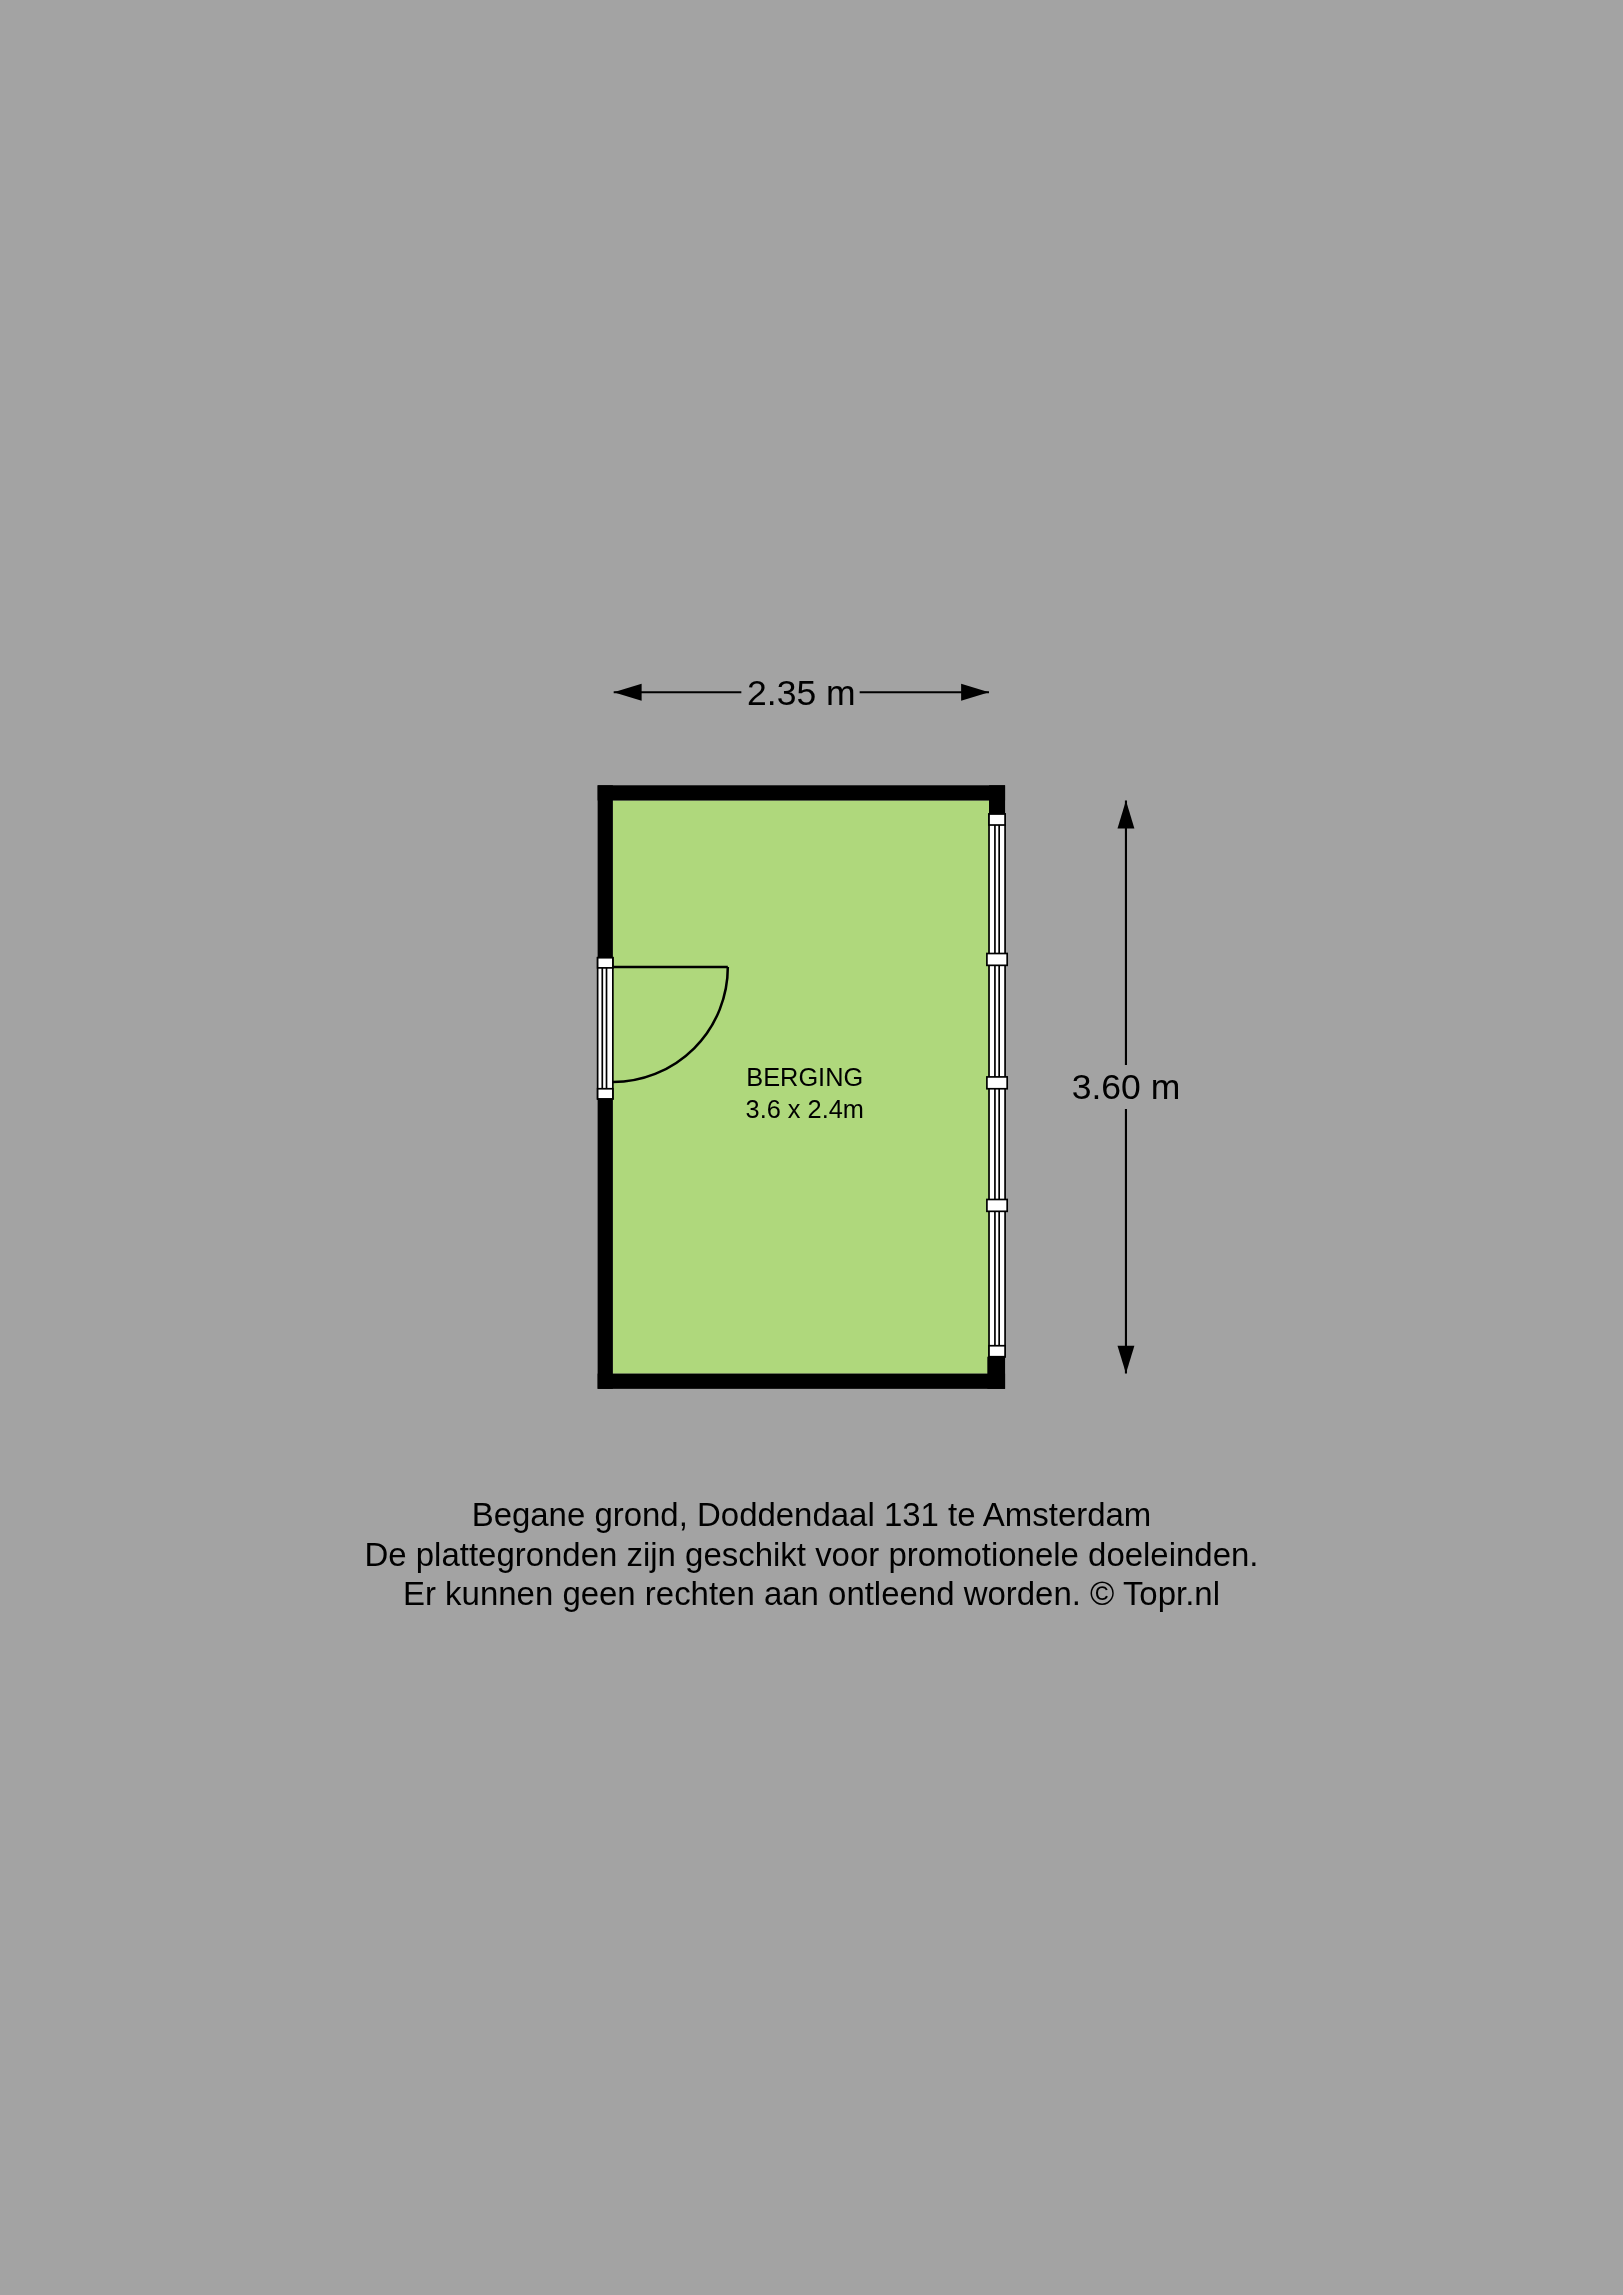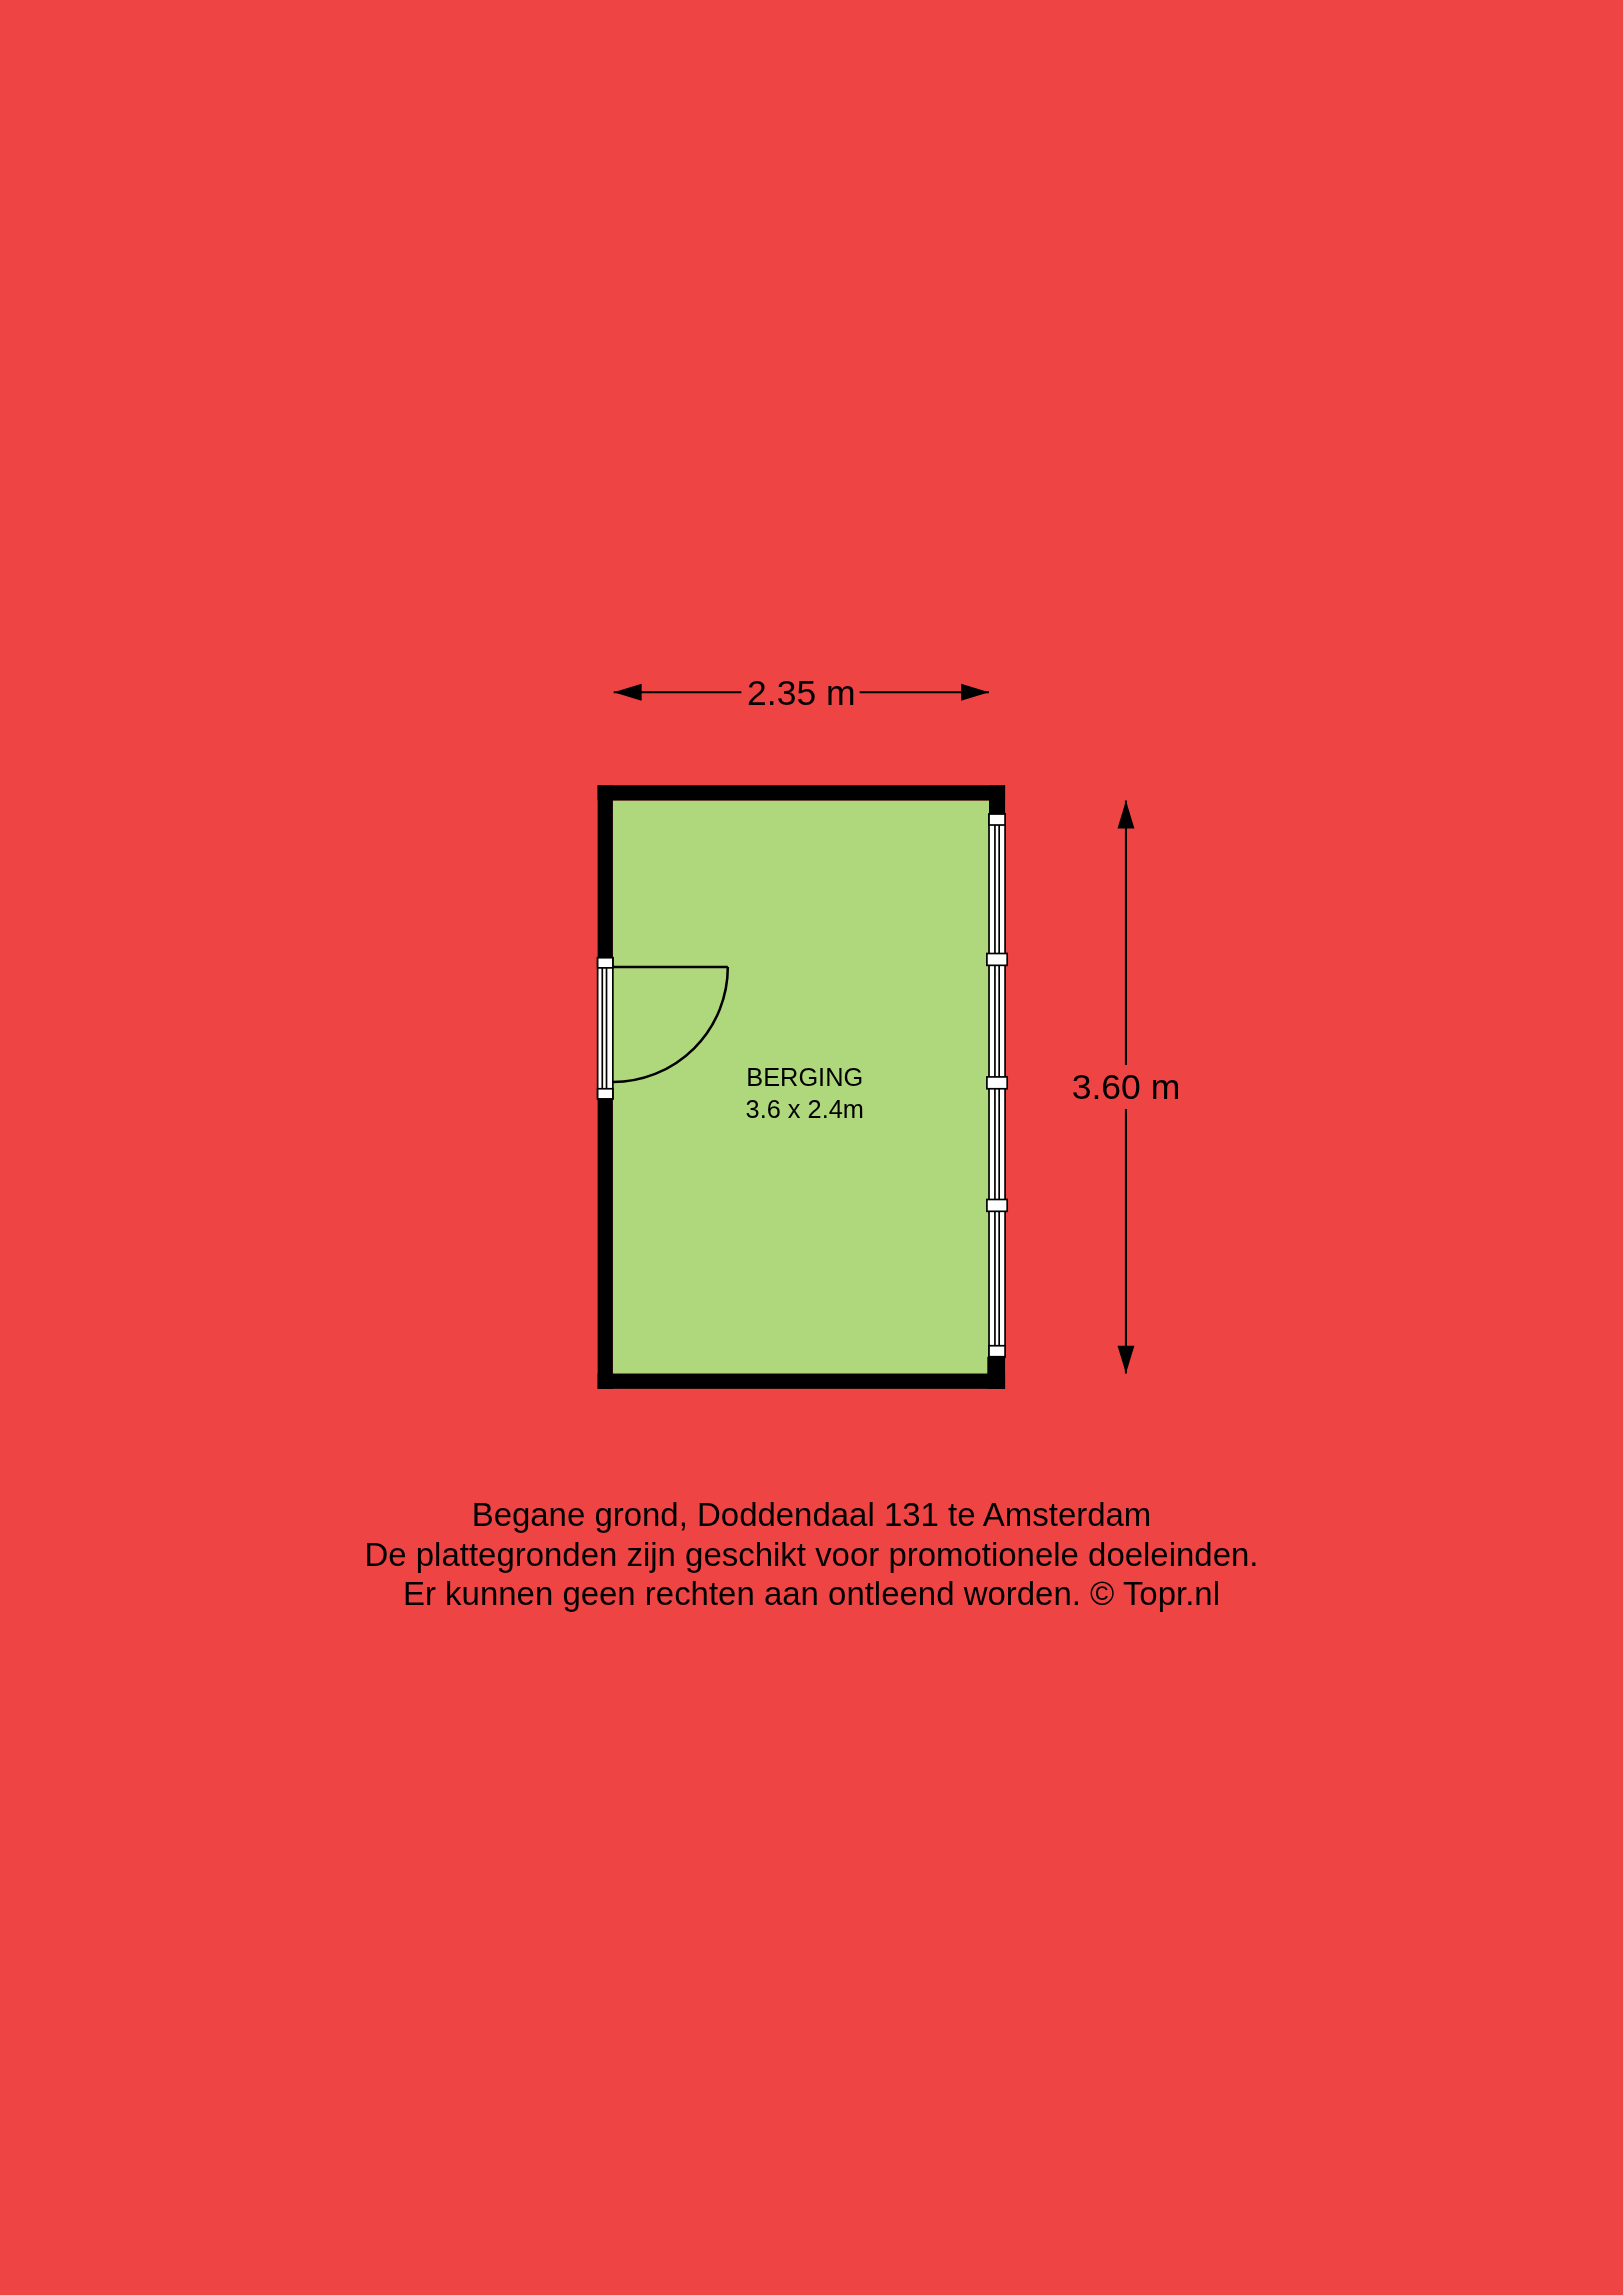--- a/index.html
+++ b/index.html
@@ -4,21 +4,21 @@
 <style>
   html, body {
     margin: 0;
     padding: 0;
     background: #ffffff;
   }
   #canvas {
     position: relative;
     width: 1623px;
     height: 2295px;
-    background: #ef4444;
+    background: #a3a3a3;
     font-family: "Liberation Sans", sans-serif;
   }
   #plan-svg {
     position: absolute;
     left: 0;
     top: 0;
     width: 1623px;
     height: 2295px;
     display: block;
   }

